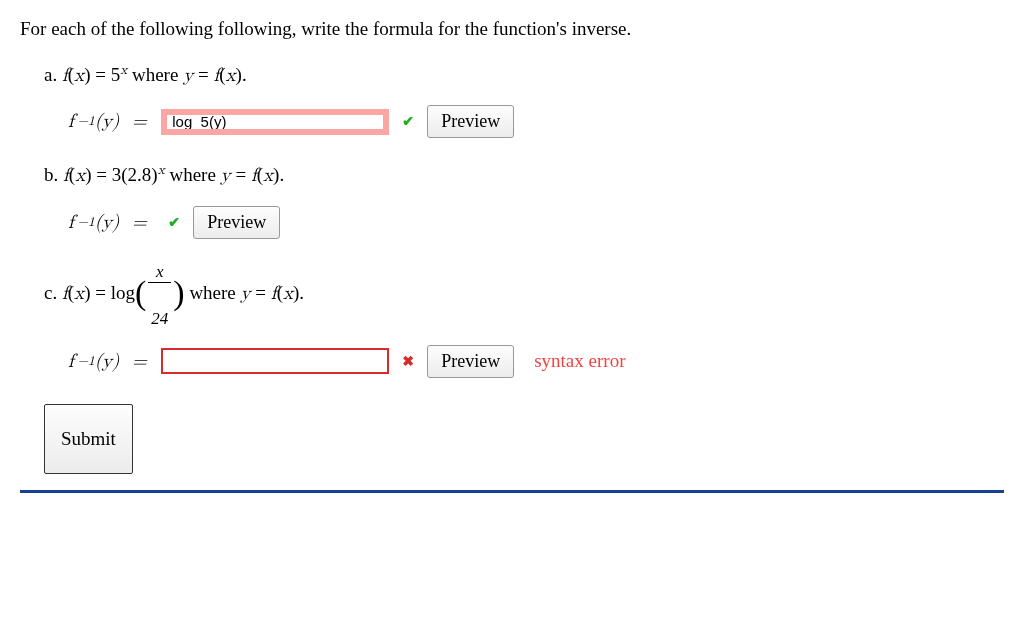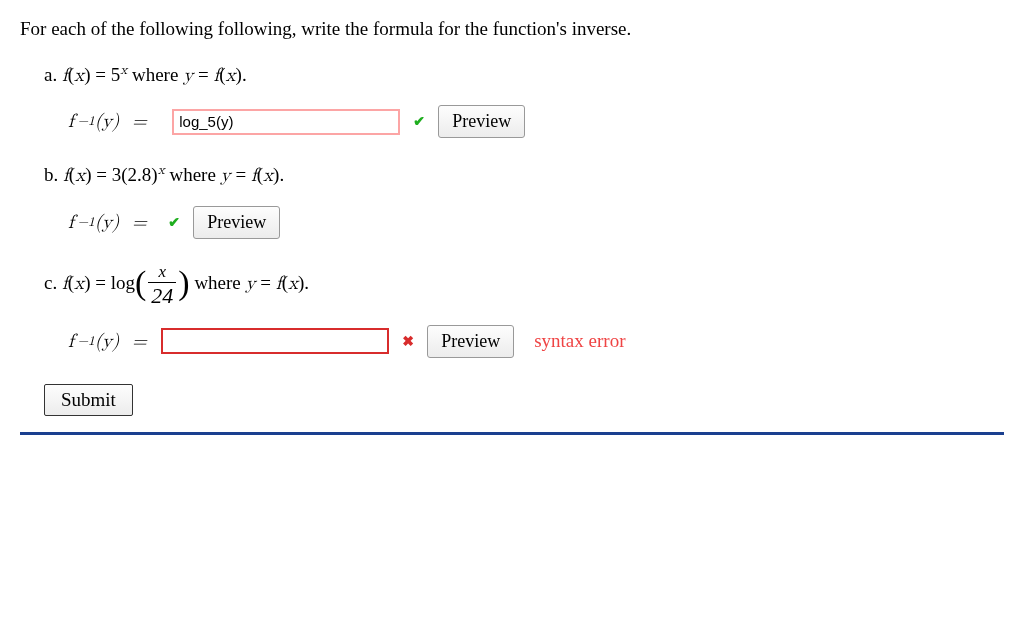--- a/index.html
+++ b/index.html
@@ -43,22 +43,21 @@
     .answer-input {
       font-family: Arial, Helvetica, sans-serif;
       font-size: 15px;
       padding: 3px 5px;
       width: 228px;
       height: 26px;
       border: 2px solid #888;
       background: #fff;
     }
     .answer-input.correct {
-      border: 2px solid #fca5a5;
-      margin-left: 11px;
+      border: 6px solid #fca5a5;
     }
     .answer-input.incorrect {
       border: 2px solid #d82c2c;
     }
     .feedback-icon {
       width: 18px;
       display: inline-flex;
       justify-content: center;
       align-items: center;
       font-size: 14px;
@@ -82,42 +81,42 @@
       color: #ef4444;
       margin-left: 14px;
     }
     .submit-row {
       margin-top: 26px;
       margin-left: 24px;
     }
     .submit-btn {
       font-family: Georgia, serif;
       font-size: 19px;
-      padding: 4px 16px;
+      padding: 23px 16px;
       border: 1px solid #333;
       background: linear-gradient(#fdfdfd, #ececec);
       border-radius: 2px;
       cursor: pointer;
     }
     .bottomline {
       margin-top: 16px;
       border-bottom: 3px solid #1a3f8f;
       width: 100%;
     }
     sup { font-size: 0.7em; vertical-align: super; }
     .frac {
       display: inline-block;
       vertical-align: middle;
       text-align: center;
       font-style: italic;
       line-height: 1;
       padding: 0 2px;
     }
     .frac .num { display: block; border-bottom: 1px solid #000; padding: 0 3px 2px; font-size: 17px;}
-    .frac .den { display: block; padding: 2px 3px 0; font-size: 22px;}
+    .frac .den { display: block; padding: 2px 3px 0; font-size: 17px; margin-top: 25px;}
     .bigparen {
       font-size: 34px;
       vertical-align: middle;
       font-family: 'Times New Roman', serif;
       position: relative;
       top: -2px;
     }
     .lhs {
       display: inline-flex;
       align-items: center;

